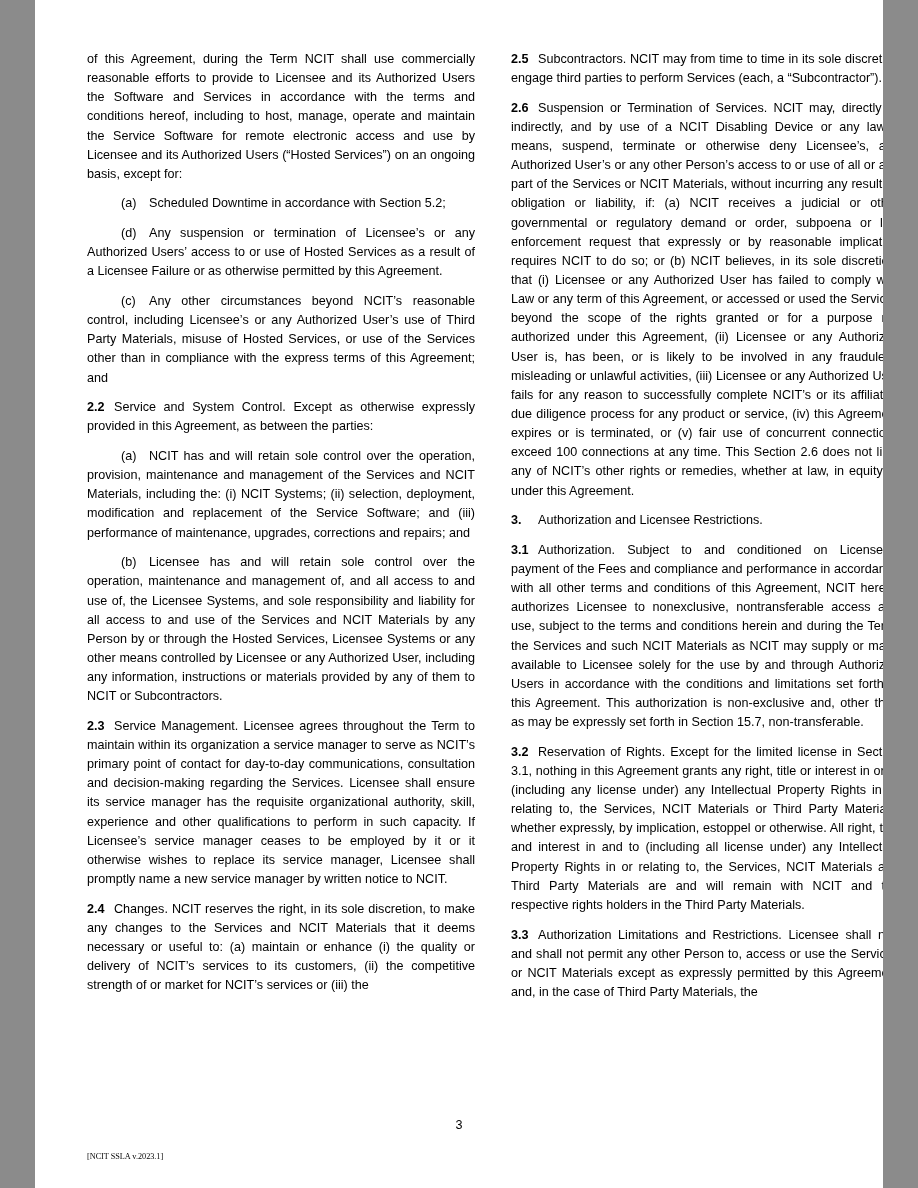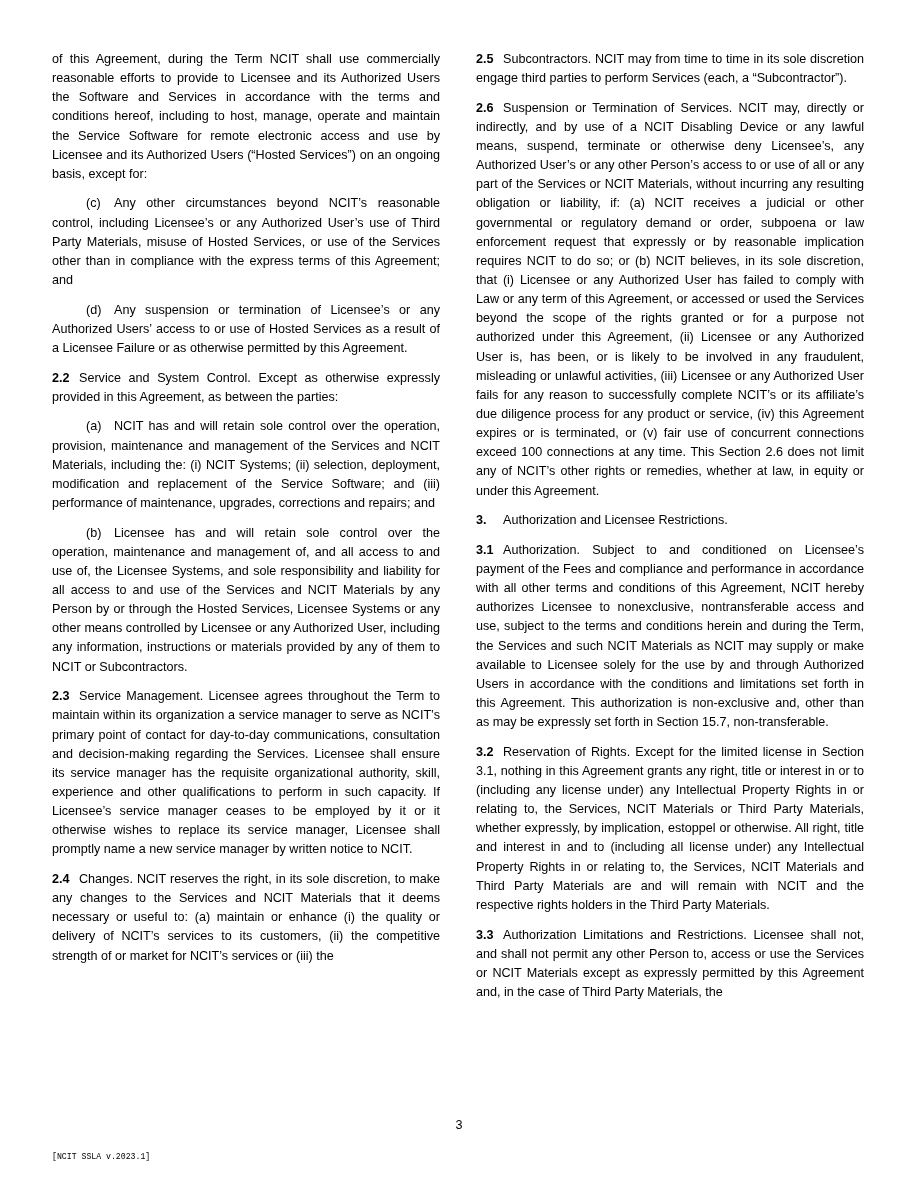--- a/index.html
+++ b/index.html
@@ -2,21 +2,21 @@
 <html><head>
 <meta charset="utf-8">
 <style>
   html, body {
     margin: 0;
     padding: 0;
     background: #8b8b8b;
   }
   .page {
     position: relative;
-    width: 918px;
+    width: 848px;
     height: 1188px;
     background: #ffffff;
     margin: 0 auto;
     box-sizing: border-box;
     font-family: "Liberation Sans", sans-serif;
     color: #000000;
     overflow: hidden;
   }
   .content {
     position: absolute;
@@ -61,45 +61,48 @@
     top: 1118px;
     text-align: center;
     font-size: 12.6px;
     font-family: "Liberation Sans", sans-serif;
   }
   .footer-code {
     position: absolute;
     left: 52px;
     top: 1152px;
     font-size: 8.2px;
-    font-family: Liberation Mono, monospace;
+    font-family: Liberation Serif, serif;
     color: #000;
   }
 </style>
 </head>
 <body>
 
 <div class="page">
 
   <div class="content">
 
     <div class="col">
 
       <p>
         <span>of this Agreement, during the Term NCIT shall use commercially reasonable efforts to provide to Licensee and its Authorized Users the Software and Services in accordance with the terms and conditions hereof, including to host, manage, operate and maintain the Service Software for remote electronic access and use by Licensee and its Authorized Users (“Hosted Services”) on an ongoing basis, except for:</span>
       </p>
 
+      <p class="indent">
+        <span class="lbl">(a)</span><span>Scheduled Downtime in accordance with Section 5.2;</span>
+      </p>
 
 
       <p class="indent">
-        <span class="lbl">(c)</span><span>Any other circumstances beyond NCIT’s reasonable control, including Licensee’s or any Authorized User’s use of Third Party Materials, misuse of Hosted Services, or use of the Services other than in compliance with the express terms of this Agreement; and</span>
+        <span class="lbl">(d)</span><span>Any suspension or termination of Licensee’s or any Authorized Users’ access to or use of Hosted Services as a result of a Licensee Failure or as otherwise permitted by this Agreement.</span>
       </p>
 
       <p class="indent">
-        <span class="lbl">(d)</span><span>Any suspension or termination of Licensee’s or any Authorized Users’ access to or use of Hosted Services as a result of a Licensee Failure or as otherwise permitted by this Agreement.</span>
+        <span class="lbl">(c)</span><span>Any other circumstances beyond NCIT’s reasonable control, including Licensee’s or any Authorized User’s use of Third Party Materials, misuse of Hosted Services, or use of the Services other than in compliance with the express terms of this Agreement; and</span>
       </p>
 
       <p>
         <span class="sec-num">2.2</span><span class="u">Service and System Control</span><span>. Except as otherwise expressly provided in this Agreement, as between the parties:</span>
       </p>
 
       <p class="indent">
         <span class="lbl">(a)</span><span>NCIT has and will retain sole control over the operation, provision, maintenance and management of the Services and NCIT Materials, including the: (i) NCIT Systems; (ii) selection, deployment, modification and replacement of the Service Software; and (iii) performance of maintenance, upgrades, corrections and repairs; and</span>
       </p>
 

